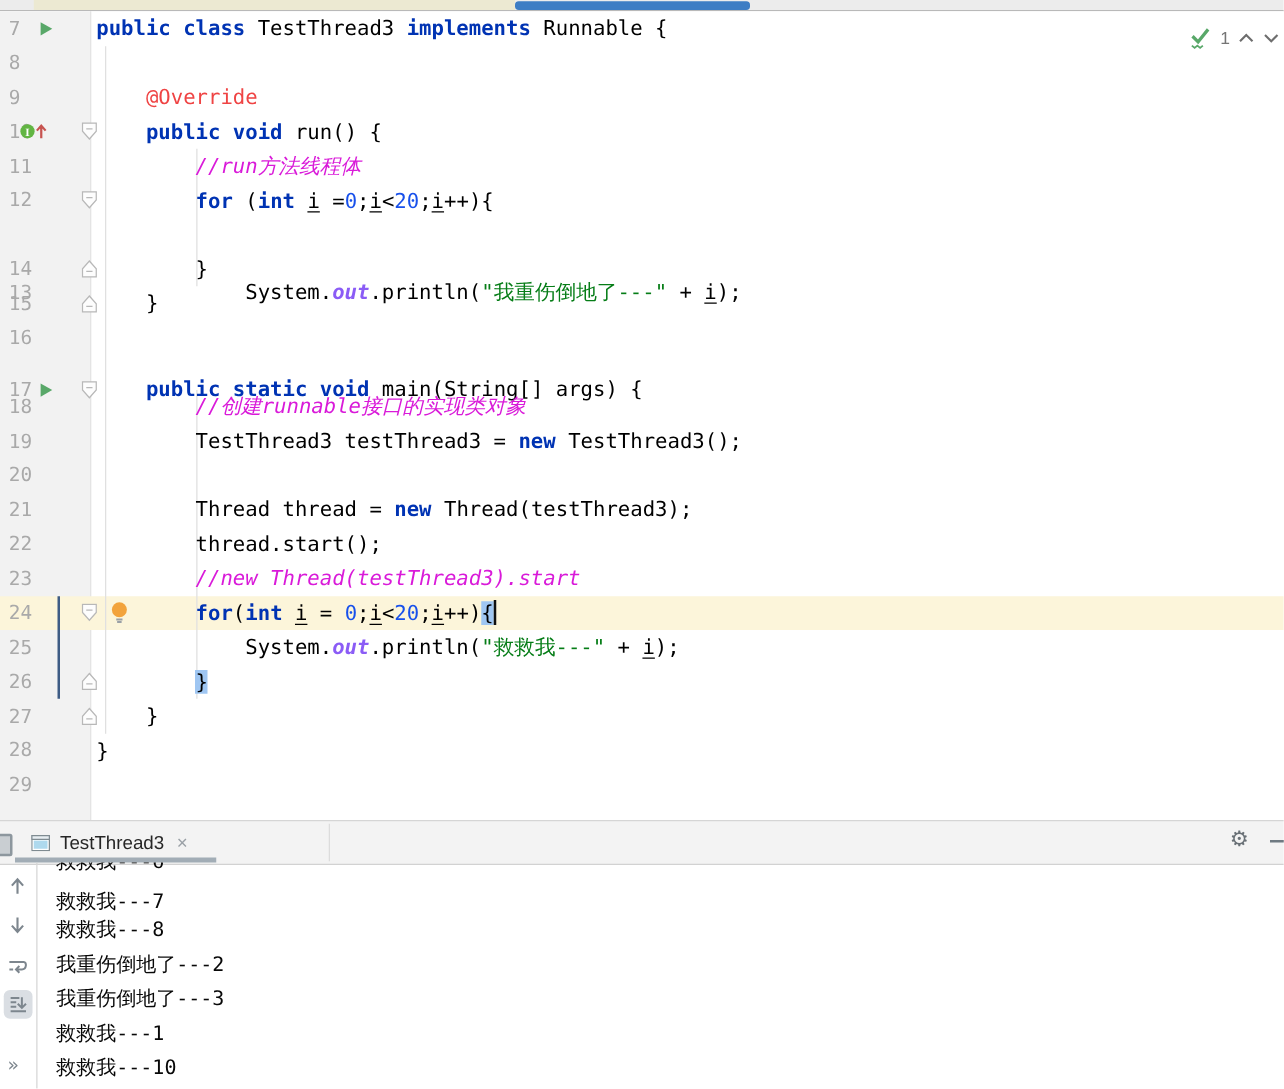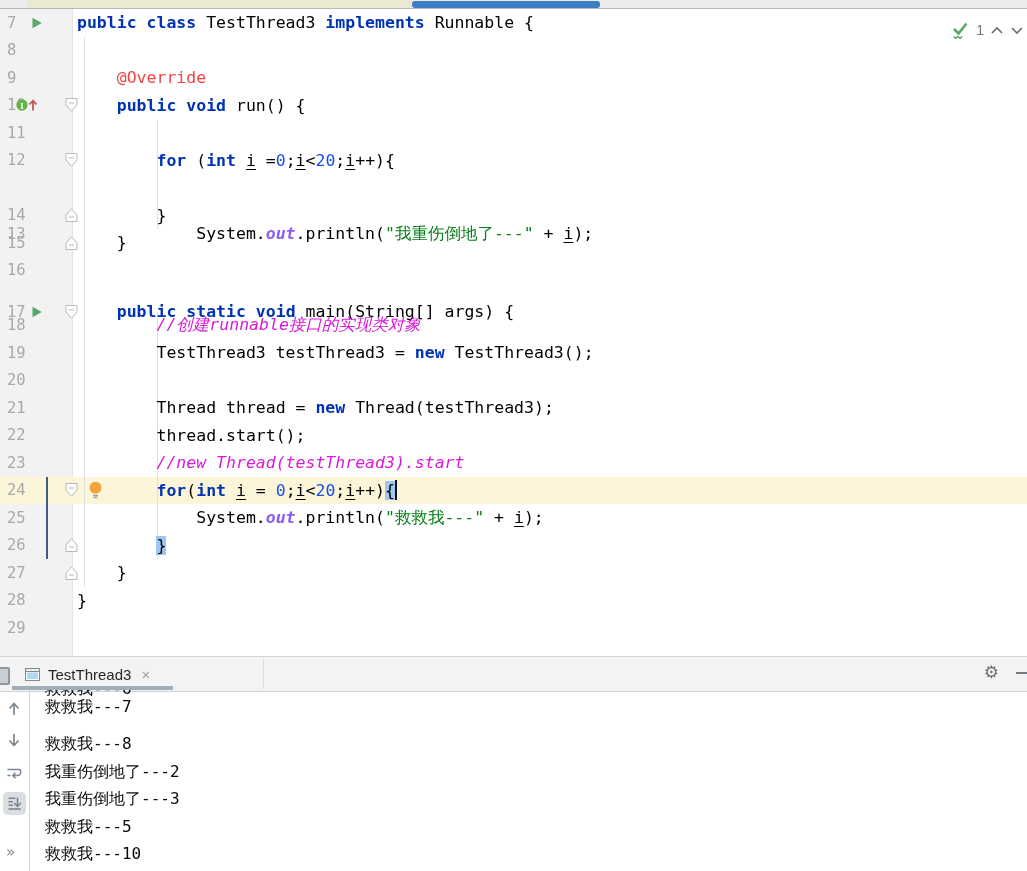--- a/index.html
+++ b/index.html
@@ -108,20 +108,21 @@
             <path d="M18 13 V4 M14.5 7 L18 3 L21.5 7" stroke="#c75450" stroke-width="1.8" fill="none"></path>
           </svg></span>
         <span class="g-icon g-fold"><svg width="13" height="15" viewBox="0 0 13 15">
             <path d="M1 1 H12 V7.5 L6.5 13.7 L1 7.5 Z" fill="#fdfdfd" stroke="#b8b8b8"></path>
             <path d="M4 5.5 H9" stroke="#b8b8b8"></path>
           </svg></span>
         <span class="code"><span class="p">    </span><span class="k">public void</span><span class="p"> run() {</span></span>
       </div>
       <div class="row" style="top: 110px;">
         <span class="lnum">11</span>
+        <span class="code"><span class="p">        </span><span class="cm">//run方法线程体</span></span>
       </div>
       <div class="row" style="top: 137.5px;">
         <span class="lnum">12</span>
         <span class="g-icon g-fold"><svg width="13" height="15" viewBox="0 0 13 15">
             <path d="M1 1 H12 V7.5 L6.5 13.7 L1 7.5 Z" fill="#fdfdfd" stroke="#b8b8b8"></path>
             <path d="M4 5.5 H9" stroke="#b8b8b8"></path>
           </svg></span>
         <span class="code"><span class="p">        </span><span class="k">for</span><span class="p"> (</span><span class="k">int</span><span class="p"> </span><span class="u">i</span><span class="p"> =</span><span class="n">0</span><span class="p">;</span><span class="u">i</span><span class="p">&lt;</span><span class="n">20</span><span class="p">;</span><span class="u">i</span><span class="p">++){</span></span>
       </div>
       <div class="row" style="top: 165px; margin-top: 46px;">
@@ -270,21 +271,21 @@
           </svg></div>
         <div class="cicon sel" style="left: 3px; top: 102px;"><svg width="15" height="15" viewBox="0 0 15 15">
             <path d="M1.5 2.3 H8.5 M1.5 5.8 H6 M1.5 9.3 H6" stroke="#7d868e" stroke-width="1.6" fill="none"></path>
             <path d="M10.5 1.8 V9.5 M7.2 7 L10.5 10.3 L13.8 7" stroke="#7d868e" stroke-width="1.6" fill="none"></path>
             <path d="M1.5 13 H13.8" stroke="#7d868e" stroke-width="1.6" fill="none"></path>
           </svg></div>
         <div class="cicon" style="left: 6px; top: 153px;"><span class="more-glyph">»</span></div>
       </div>
     <div id="console-output">
         <div class="console-line" style="top: -14px;">救救我---6</div>
-        <div class="console-line" style="top: 4px;">救救我---7</div>
+        <div class="console-line" style="top: 18px;">救救我---7</div>
         <div class="console-line" style="top: 41px;">救救我---8</div>
         <div class="console-line" style="top: 68.5px;">我重伤倒地了---2</div>
         <div class="console-line" style="top: 96px;">我重伤倒地了---3</div>
-        <div class="console-line" style="top: 123.5px;">救救我---5</div>
+        <div class="console-line" style="top: 123.5px;">救救我---1</div>
         <div class="console-line" style="top: 151px;">救救我---10</div>
       </div>
   </div>
 </div>
 
 </body></html>

